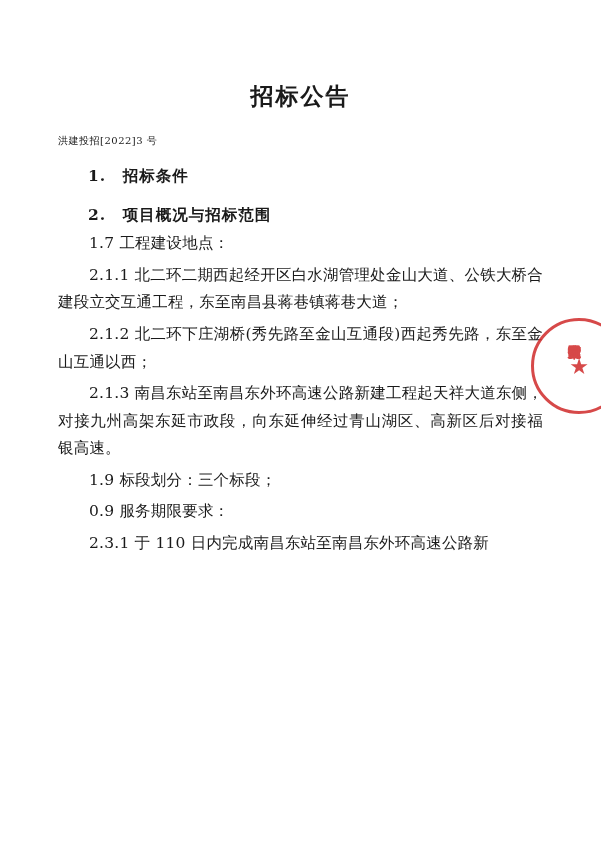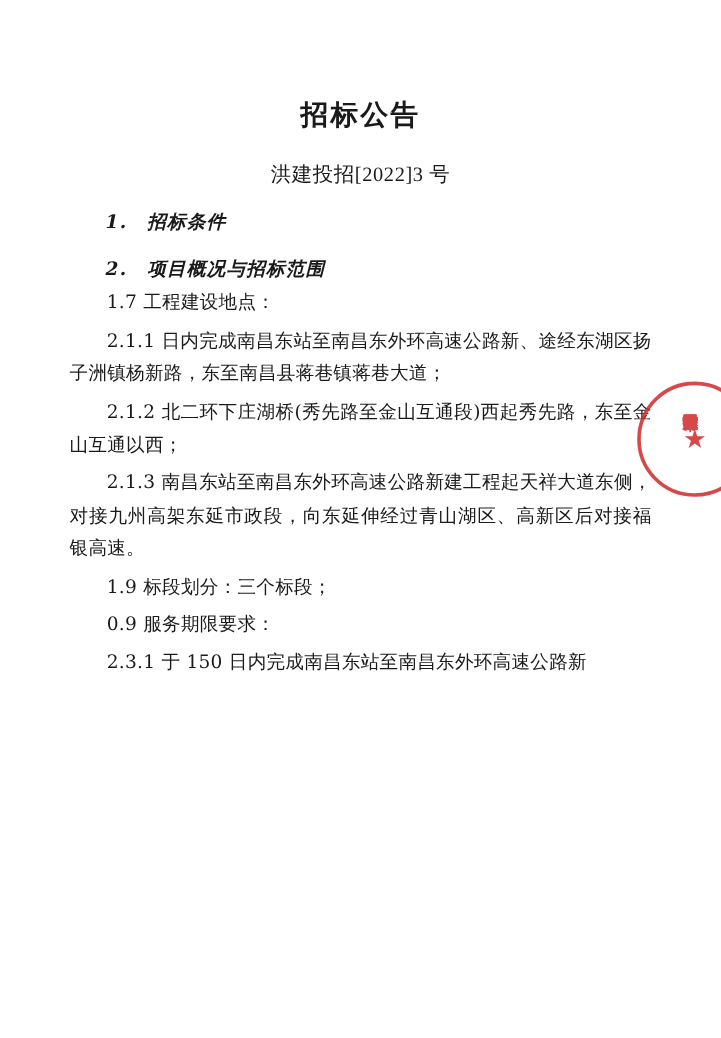--- a/index.html
+++ b/index.html
@@ -24,33 +24,30 @@
   }
   .doc-title {
     text-align: center;
     font-size: 23px;
     font-weight: bold;
     letter-spacing: 2px;
     margin: 18px 0 0 0;
     line-height: 1.4;
   }
   .doc-number {
-    text-align: center;
-    font-size: 17px;
+    font-size: 10px;
     margin: 22px 0 0 0;
     letter-spacing: 0.5px;
-    font-family: Liberation Serif, serif;
   }
   .section-heading {
     font-size: 15.5px;
     font-weight: bold;
     margin: 18px 0 0 0;
     text-indent: 30px;
     letter-spacing: 1px;
-    font-style: italic;
   }
   .para {
     font-size: 15.5px;
     line-height: 1.78;
     margin: 4px 0 0 0;
     text-indent: 31px;
     text-align: justify;
     letter-spacing: 0.2px;
   }
   .seal {
@@ -92,25 +89,25 @@
 
 <div class="page">
 
   <h1 class="doc-title">招标公告</h1>
   <div class="doc-number">洪建投招[2022]3 号</div>
 
   <div class="section-heading">1.　招标条件</div>
 
   <div class="section-heading">2.　项目概况与招标范围</div>
   <p class="para">1.7 工程建设地点：</p>
-  <p class="para">2.1.1 日内完成南昌东站至南昌东外环高速公路新、途经东湖区扬子洲镇杨新路，东至南昌县蒋巷镇蒋巷大道；</p>
+  <p class="para">2.1.1 北二环二期西起经开区白水湖管理处金山大道、公铁大桥合建段立交互通工程，东至南昌县蒋巷镇蒋巷大道；</p>
   <p class="para">2.1.2 北二环下庄湖桥(秀先路至金山互通段)西起秀先路，东至金山互通以西；</p>
   <p class="para">2.1.3 南昌东站至南昌东外环高速公路新建工程起天祥大道东侧，对接九州高架东延市政段，向东延伸经过青山湖区、高新区后对接福银高速。</p>
   <p class="para">1.9 标段划分：三个标段；</p>
   <p class="para">0.9 服务期限要求：</p>
-  <p class="para">2.3.1 于 150 日内完成南昌东站至南昌东外环高速公路新</p>
+  <p class="para">2.3.1 于 110 日内完成南昌东站至南昌东外环高速公路新</p>
 
   <div class="seal">
     <span class="seal-text">南昌市建设投资集团有限公司</span>
     <span class="seal-star">★</span>
   </div>
 
 </div>
 
 </body></html>

